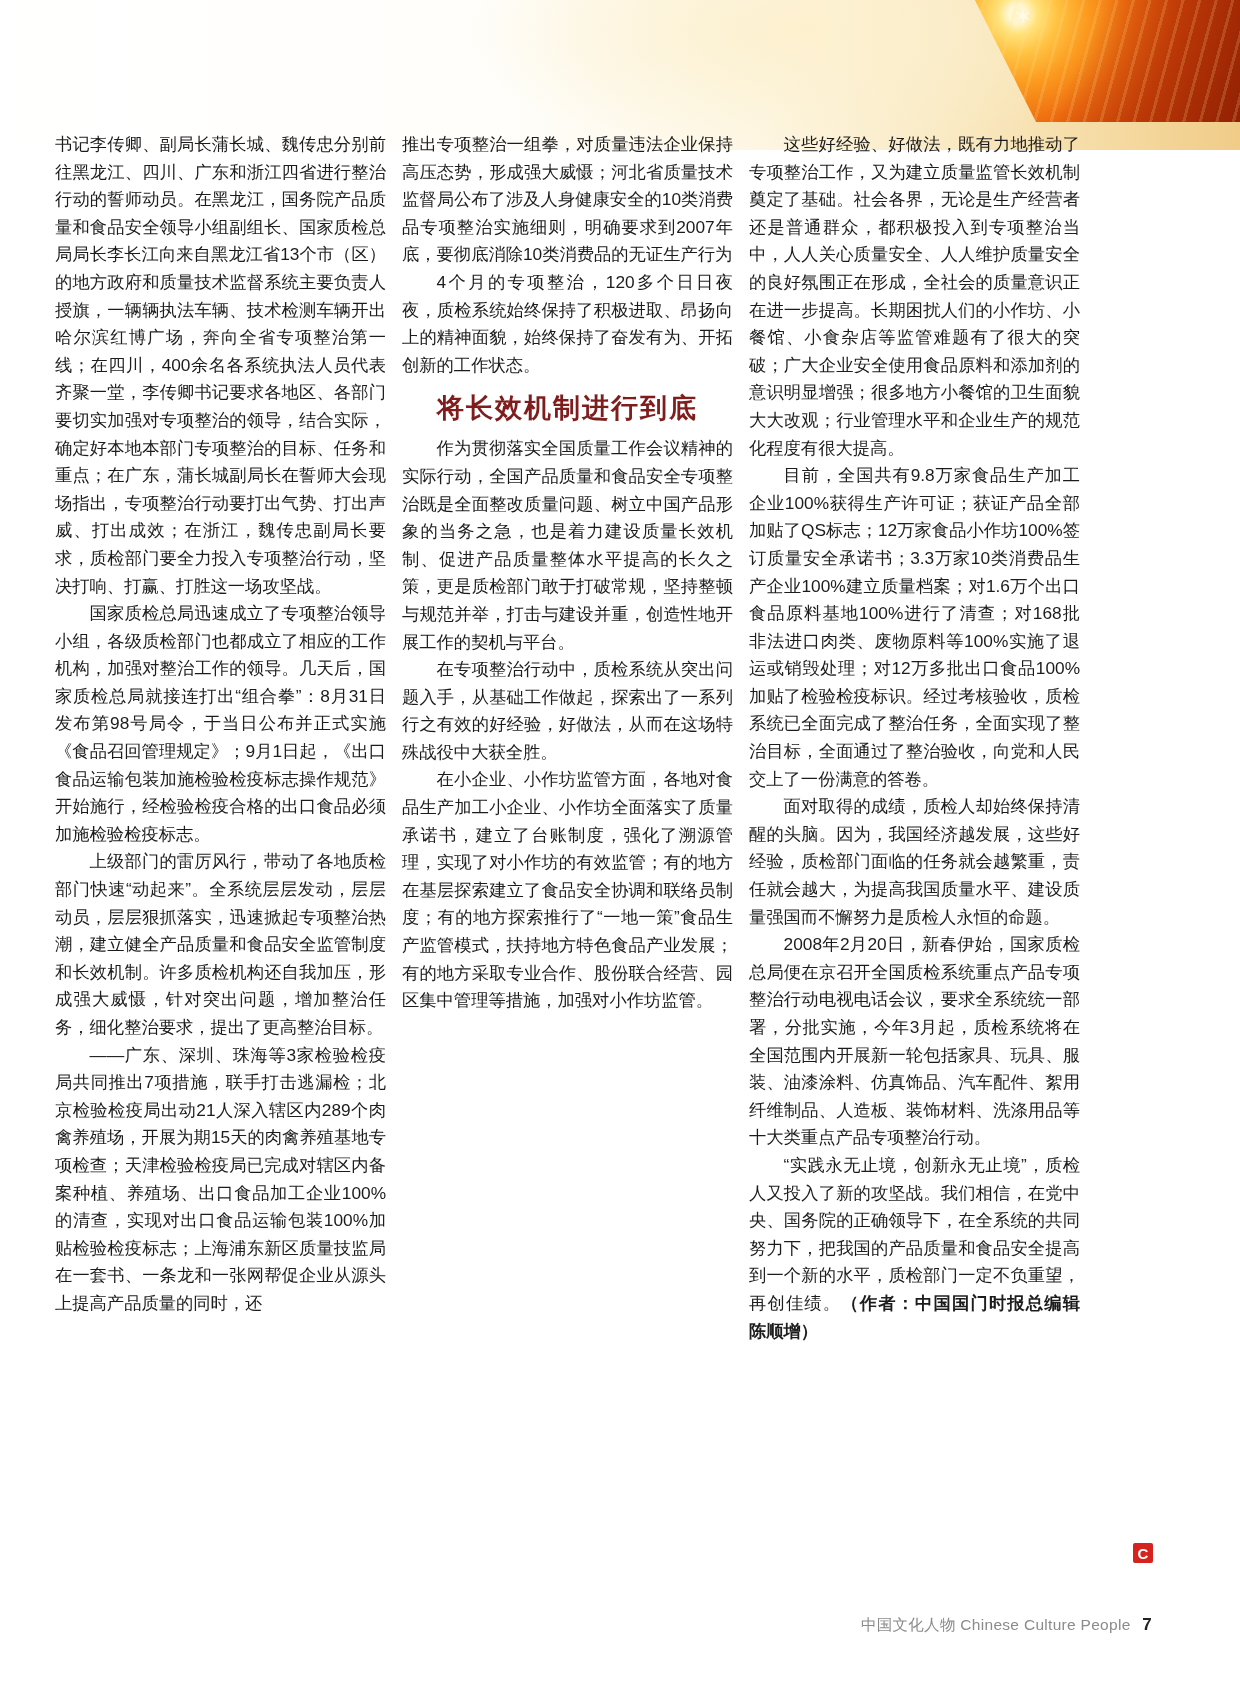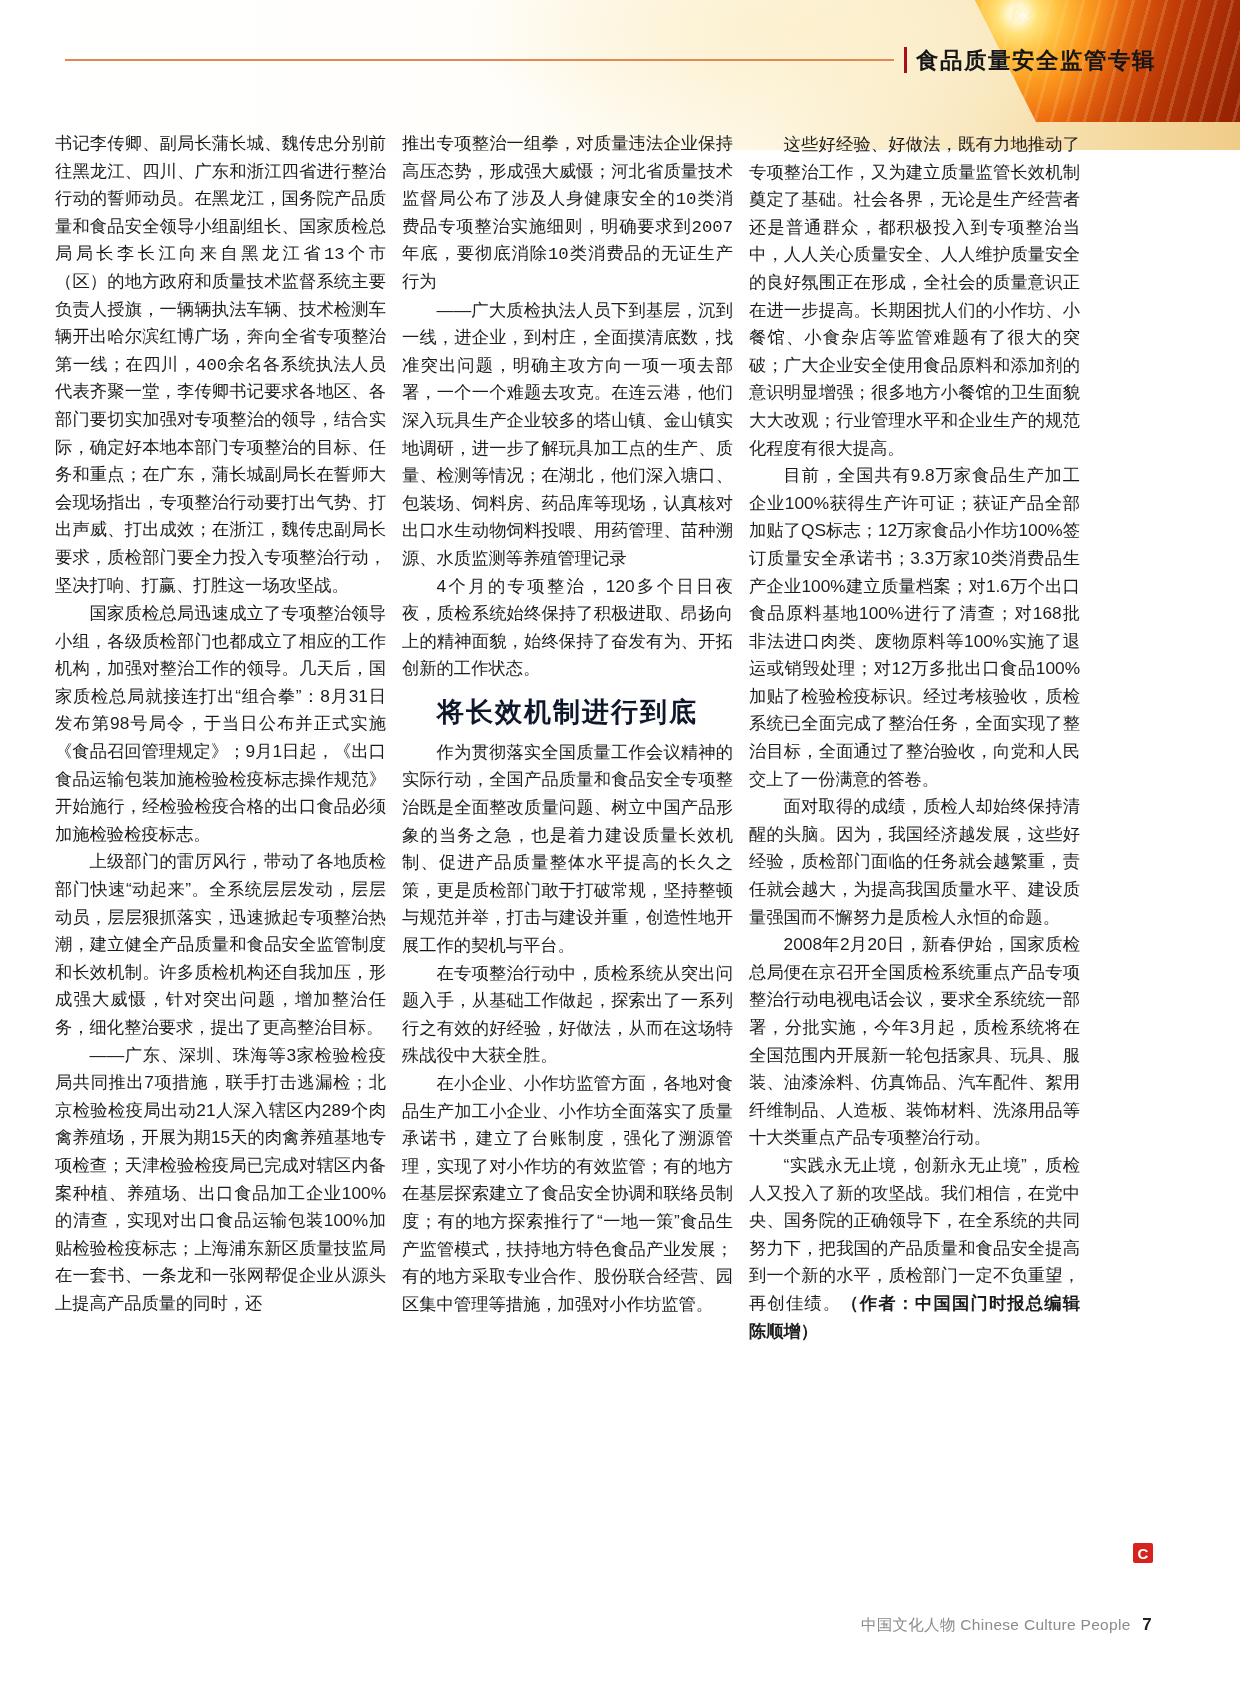--- a/index.html
+++ b/index.html
@@ -40,24 +40,24 @@
   
   .columns{
     position:absolute;top:131px;left:55px;width:1026px;
     display:flex;gap:16px;
   }
   .col{width:331px;}
   .col p{
     margin:0;font-size:17.3px;line-height:27.6px;text-align:justify;
     text-indent:2em;color:#1c1c1c;
   }
-  .col p.flush{text-indent:0;font-family:Liberation Mono, monospace;}
+  .col p.flush{text-indent:0;}
   .col h2{
     margin:11px 0 9px;font-size:27px;font-weight:700;text-align:center;
-    letter-spacing:2px;color:#0f172a;text-indent:0;
+    letter-spacing:2px;color:#7f1d1d;text-indent:0;
   }
   .author{font-weight:700;}
   
   .end-mark{
     position:absolute;left:1133px;top:1543px;width:20px;height:20px;
     background:#d7231d;color:#ffffff;border-radius:2px;
     display:flex;align-items:center;justify-content:center;
     font-size:15px;font-weight:700;line-height:1;
   }
   .footer{
@@ -68,38 +68,32 @@
 </style>
 </head>
 <body>
 
 <div class="page">
 
   <div class="header-glow"></div>
   <div class="header-photo"></div>
   <span class="star">✶</span>
 
-  <div class="header-bar">
-    <div class="rule"></div>
-    <div class="red-bar"></div>
-    <h1 class="section-title">食品质量安全监管专辑</h1>
-  </div>
 
   <main class="columns">
 
     <div class="col">
       <p class="flush">书记李传卿、副局长蒲长城、魏传忠分别前往黑龙江、四川、广东和浙江四省进行整治行动的誓师动员。在黑龙江，国务院产品质量和食品安全领导小组副组长、国家质检总局局长李长江向来自黑龙江省13个市（区）的地方政府和质量技术监督系统主要负责人授旗，一辆辆执法车辆、技术检测车辆开出哈尔滨红博广场，奔向全省专项整治第一线；在四川，400余名各系统执法人员代表齐聚一堂，李传卿书记要求各地区、各部门要切实加强对专项整治的领导，结合实际，确定好本地本部门专项整治的目标、任务和重点；在广东，蒲长城副局长在誓师大会现场指出，专项整治行动要打出气势、打出声威、打出成效；在浙江，魏传忠副局长要求，质检部门要全力投入专项整治行动，坚决打响、打赢、打胜这一场攻坚战。</p>
       <p>国家质检总局迅速成立了专项整治领导小组，各级质检部门也都成立了相应的工作机构，加强对整治工作的领导。几天后，国家质检总局就接连打出“组合拳”：8月31日发布第98号局令，于当日公布并正式实施《食品召回管理规定》；9月1日起，《出口食品运输包装加施检验检疫标志操作规范》开始施行，经检验检疫合格的出口食品必须加施检验检疫标志。</p>
       <p>上级部门的雷厉风行，带动了各地质检部门快速“动起来”。全系统层层发动，层层动员，层层狠抓落实，迅速掀起专项整治热潮，建立健全产品质量和食品安全监管制度和长效机制。许多质检机构还自我加压，形成强大威慑，针对突出问题，增加整治任务，细化整治要求，提出了更高整治目标。</p>
       <p>——广东、深圳、珠海等3家检验检疫局共同推出7项措施，联手打击逃漏检；北京检验检疫局出动21人深入辖区内289个肉禽养殖场，开展为期15天的肉禽养殖基地专项检查；天津检验检疫局已完成对辖区内备案种植、养殖场、出口食品加工企业100%的清查，实现对出口食品运输包装100%加贴检验检疫标志；上海浦东新区质量技监局在一套书、一条龙和一张网帮促企业从源头上提高产品质量的同时，还</p>
     </div>
 
     <div class="col">
       <p class="flush">推出专项整治一组拳，对质量违法企业保持高压态势，形成强大威慑；河北省质量技术监督局公布了涉及人身健康安全的10类消费品专项整治实施细则，明确要求到2007年底，要彻底消除10类消费品的无证生产行为</p>
-      <p>——广大质检执法人员下到基层，沉到一线，进企业，到村庄，全面摸清底数，找准突出问题，明确主攻方向一项一项去部署，一个一个难题去攻克。在连云港，他们深入玩具生产企业较多的塔山镇、金山镇实地调研，进一步了解玩具加工点的生产、质量、检测等情况；在湖北，他们深入塘口、包装场、饲料房、药品库等现场，认真核对出口水生动物饲料投喂、用药管理、苗种溯源、水质监测等养殖管理记录</p>
       <p>4个月的专项整治，120多个日日夜夜，质检系统始终保持了积极进取、昂扬向上的精神面貌，始终保持了奋发有为、开拓创新的工作状态。</p>
       <h2>将长效机制进行到底</h2>
       <p>作为贯彻落实全国质量工作会议精神的实际行动，全国产品质量和食品安全专项整治既是全面整改质量问题、树立中国产品形象的当务之急，也是着力建设质量长效机制、促进产品质量整体水平提高的长久之策，更是质检部门敢于打破常规，坚持整顿与规范并举，打击与建设并重，创造性地开展工作的契机与平台。</p>
       <p>在专项整治行动中，质检系统从突出问题入手，从基础工作做起，探索出了一系列行之有效的好经验，好做法，从而在这场特殊战役中大获全胜。</p>
       <p>在小企业、小作坊监管方面，各地对食品生产加工小企业、小作坊全面落实了质量承诺书，建立了台账制度，强化了溯源管理，实现了对小作坊的有效监管；有的地方在基层探索建立了食品安全协调和联络员制度；有的地方探索推行了“一地一策”食品生产监管模式，扶持地方特色食品产业发展；有的地方采取专业合作、股份联合经营、园区集中管理等措施，加强对小作坊监管。</p>
     </div>
 
     <div class="col">
       <p>这些好经验、好做法，既有力地推动了专项整治工作，又为建立质量监管长效机制奠定了基础。社会各界，无论是生产经营者还是普通群众，都积极投入到专项整治当中，人人关心质量安全、人人维护质量安全的良好氛围正在形成，全社会的质量意识正在进一步提高。长期困扰人们的小作坊、小餐馆、小食杂店等监管难题有了很大的突破；广大企业安全使用食品原料和添加剂的意识明显增强；很多地方小餐馆的卫生面貌大大改观；行业管理水平和企业生产的规范化程度有很大提高。</p>
       <p>目前，全国共有9.8万家食品生产加工企业100%获得生产许可证；获证产品全部加贴了QS标志；12万家食品小作坊100%签订质量安全承诺书；3.3万家10类消费品生产企业100%建立质量档案；对1.6万个出口食品原料基地100%进行了清查；对168批非法进口肉类、废物原料等100%实施了退运或销毁处理；对12万多批出口食品100%加贴了检验检疫标识。经过考核验收，质检系统已全面完成了整治任务，全面实现了整治目标，全面通过了整治验收，向党和人民交上了一份满意的答卷。</p>

